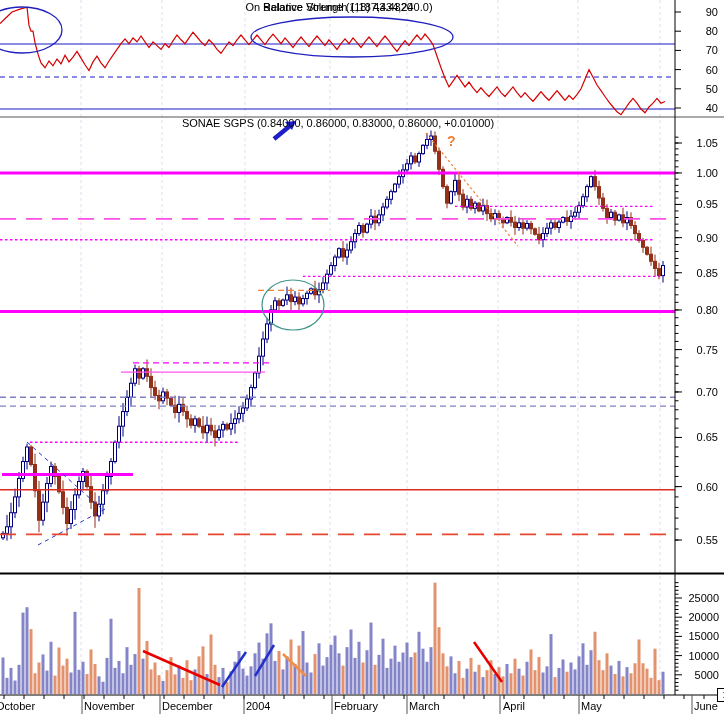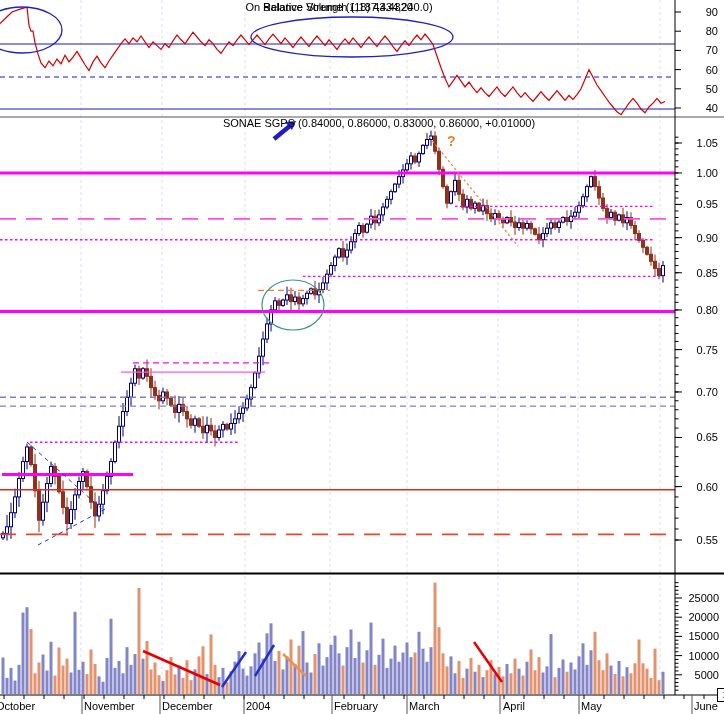--- a/index.html
+++ b/index.html
@@ -2,21 +2,21 @@
 <html><head>
 <meta charset="utf-8">
 <style>
   html,body{margin:0;padding:0;background:#fff;}
   .screen{position:relative;width:724px;height:714px;overflow:hidden;background:#fff;
           font-family:"Liberation Sans",sans-serif;}
   svg{position:absolute;left:0;top:0;}
   .rsi-titles{position:absolute;top:1px;left:0;width:676px;height:15px;pointer-events:none;}
   .otitle{position:absolute;left:0;top:0;width:100%;text-align:center;font-size:11px;color:#000;white-space:nowrap;}
   .otitle.t2{left:1px;text-align:center;}
-  .main-title{position:absolute;top:117px;left:0;width:676px;text-align:center;font-size:11px;color:#000;padding-left:41px;}
+  .main-title{position:absolute;top:117px;left:0;width:676px;text-align:center;font-size:11px;color:#000;}
   .qmark{position:absolute;left:447px;top:133px;font-size:14px;font-weight:bold;color:#EF7F2E;}
   .x1000{position:absolute;left:677px;top:688px;width:37px;height:12px;border:1px solid #000;
          font-size:10px;line-height:12px;text-align:center;color:#000;background:#fff;margin-left:40px;}
 </style>
 </head>
 <body>
 
 <div class="screen">
   <svg id="chart" width="724" height="714">
       <g>

